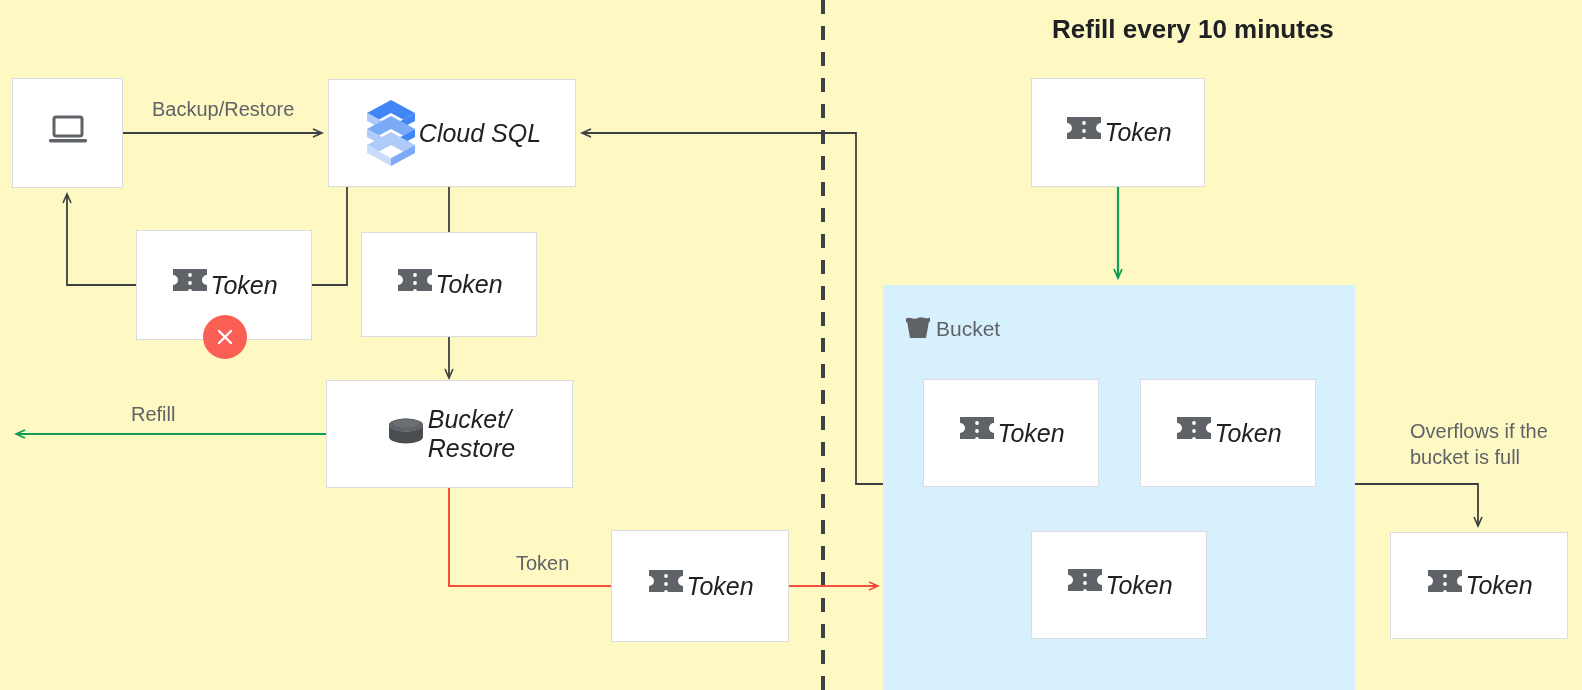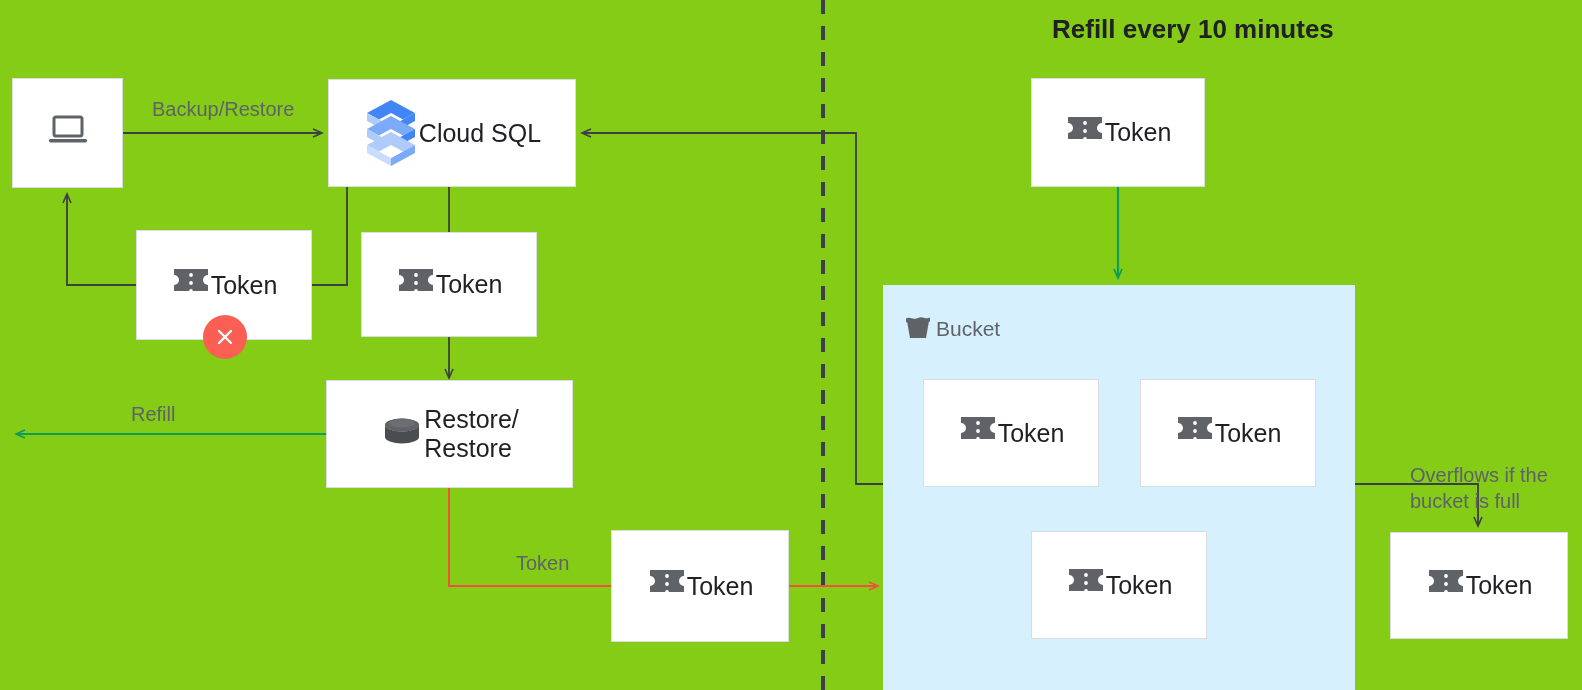--- a/index.html
+++ b/index.html
@@ -7,21 +7,21 @@
     padding: 0;
     background: #ffffff;
   }
   body {
     font-family: "Liberation Sans", sans-serif;
   }
   #canvas {
     position: relative;
     width: 1582px;
     height: 690px;
-    background: #84cc16;
+    background: #fef9c3;
     overflow: hidden;
   }
   .svg-layer {
     position: absolute;
     left: 0;
     top: 0;
     width: 1582px;
     height: 690px;
     pointer-events: none;
   }
@@ -31,20 +31,21 @@
     border: 1px solid #dadce0;
     background: #ffffff;
     display: flex;
     align-items: center;
     justify-content: center;
   }
   .node-inner {
     display: flex;
     align-items: center;
     gap: 0;
+    font-style: italic;
   }
   .node-label {
     font-size: 25px;
     color: #202124;
     line-height: 1.16;
     white-space: pre-line;
   }
   .token-icon {
     flex: 0 0 auto;
     display: block;
@@ -208,21 +209,21 @@
   <div class="node" style="left:326px; top:380px; width:247px; height:108px;">
     <div class="node-inner">
       <span class="token-icon">
         <svg width="44" height="36" viewBox="0 0 44 36">
           <ellipse cx="22" cy="11" rx="17" ry="6.5" fill="#5f6368"></ellipse>
           <path d="M5,11 v12 a17,6.5 0 0 0 34,0 v-12 a17,6.5 0 0 1 -34,0 z" fill="#4a4d50"></path>
           <ellipse cx="22" cy="11" rx="17" ry="6.5" fill="#5f6368"></ellipse>
           <ellipse cx="22" cy="9.4" rx="13" ry="4.2" fill="#6b6f73"></ellipse>
         </svg>
       </span>
-      <span class="node-label">Restore/
+      <span class="node-label">Bucket/
 Restore</span>
     </div>
   </div>
 
   <div class="node" style="left:611px; top:530px; width:178px; height:112px;">
     <div class="node-inner">
       <span class="token-icon">
         <svg width="40" height="34" viewBox="0 0 40 34">
           <path d="M3,3 h34 v6 a5,5 0 0 0 0,10 v6 h-34 v-6 a5,5 0 0 0 0,-10 z" fill="#5f6368"></path>
           <circle cx="20" cy="9" r="1.9" fill="#ffffff"></circle>
@@ -303,16 +304,16 @@
       <span class="node-label">Token</span>
     </div>
   </div>
 
   <div class="edge-label" style="left:152px; top:96px;">Backup/Restore</div>
 
   <div class="edge-label" style="left:131px; top:401px;">Refill</div>
 
   <div class="edge-label" style="left:516px; top:550px;">Token</div>
 
-  <div class="edge-label" style="left:1410px; top:418px;margin-top:44px;">Overflows if the
+  <div class="edge-label" style="left:1410px; top:418px;">Overflows if the
 bucket is full</div>
 
 </div>
 
 </body></html>

